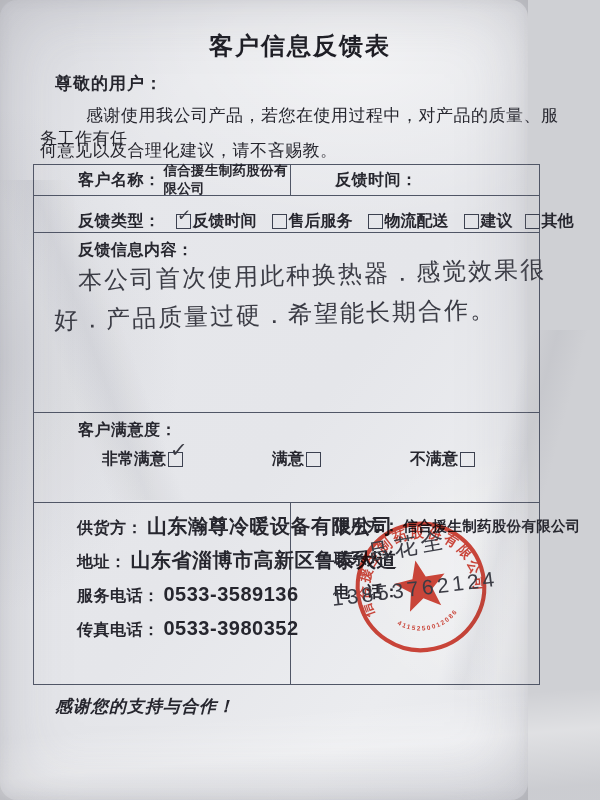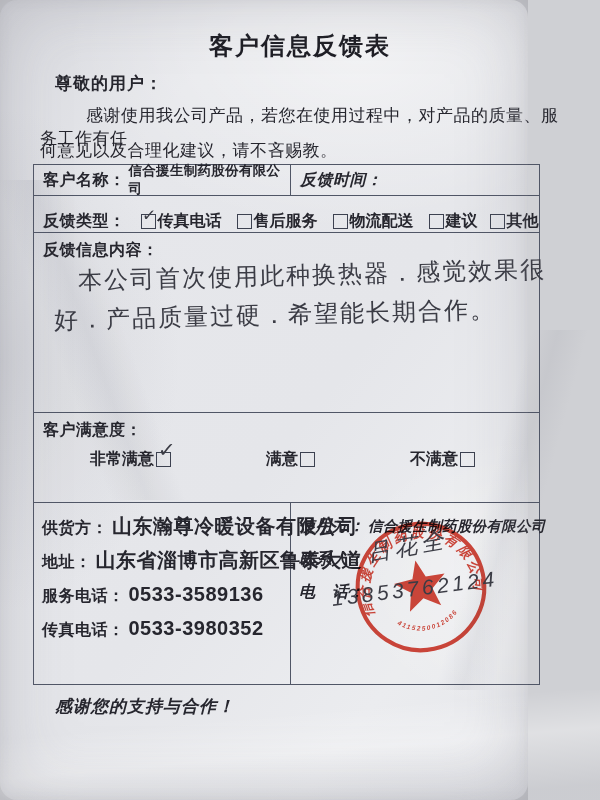--- a/index.html
+++ b/index.html
@@ -47,27 +47,27 @@
   }
   .row{box-sizing:border-box;border-bottom:1.5px solid #505666;position:relative;}
   .row:last-child{border-bottom:none;}
   .r1{height:31px;display:flex;}
   .r2{height:37px;display:flex;align-items:flex-end;padding-left:9px;}
   .r3{height:180px;}
   .r4{height:90px;}
   .r5{flex:1;display:flex;}
   .cell{box-sizing:border-box;}
   .c-left{width:257px;border-right:1.5px solid #505666;}
-  .c-right{flex:1;position:relative;font-style:italic;}
+  .c-right{flex:1;position:relative;}
   .r1 .cell{display:flex;align-items:center;padding-left:9px;}
-  .lbl{font-size:16px;font-weight:600;letter-spacing:0.5px;white-space:nowrap;}
+  .lbl{font-size:16px;font-weight:600;letter-spacing:0.5px;white-space:nowrap;margin-left:35px;}
   .val{font-size:16px;letter-spacing:0.5px;}
   .val-sm{font-size:13.5px;font-weight:600;letter-spacing:0.3px;margin-left:3px;}
 
-  .opt{display:inline-flex;align-items:center;white-space:nowrap;font-size:16px;font-weight:600;}
+  .opt{display:inline-flex;align-items:center;white-space:nowrap;font-size:16px;font-weight:600;margin-left:12px;}
   .r2 .opt{margin-left:13px;}
   .r2 .opt.tight{margin-left:10px;}
   .cb{position:relative;display:inline-block;width:13px;height:13px;border:1.6px solid #3c4150;
       background:transparent;margin:0 2px;flex:none;}
   .tick{
     position:absolute;left:0px;top:-8px;
     font-size:17px;line-height:17px;color:#3b3c45;font-weight:700;
     transform:rotate(3deg);
   }
   .tick-big{font-size:21px;top:-12px;left:1px;}
@@ -123,21 +123,21 @@
         <span class="val"></span>
       </div>
     </div>
 
     <div class="row r2">
       <span class="lbl">反馈类型：</span>
       <span class="opt">
         <span class="cb">
             <span class="tick">✓</span>
           </span>
-        <span>传真电话</span>
+        <span>反馈时间</span>
       </span>
       <span class="opt">
         <span class="cb"></span>
         <span>售后服务</span>
       </span>
       <span class="opt">
         <span class="cb"></span>
         <span>物流配送</span>
       </span>
       <span class="opt">

